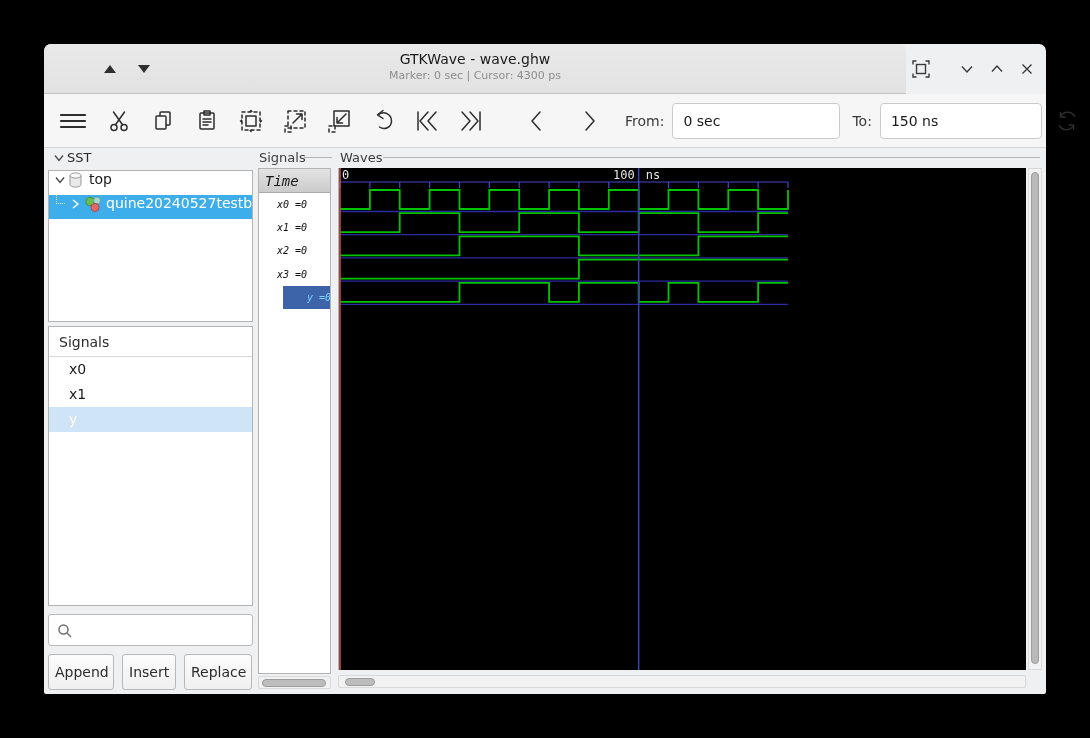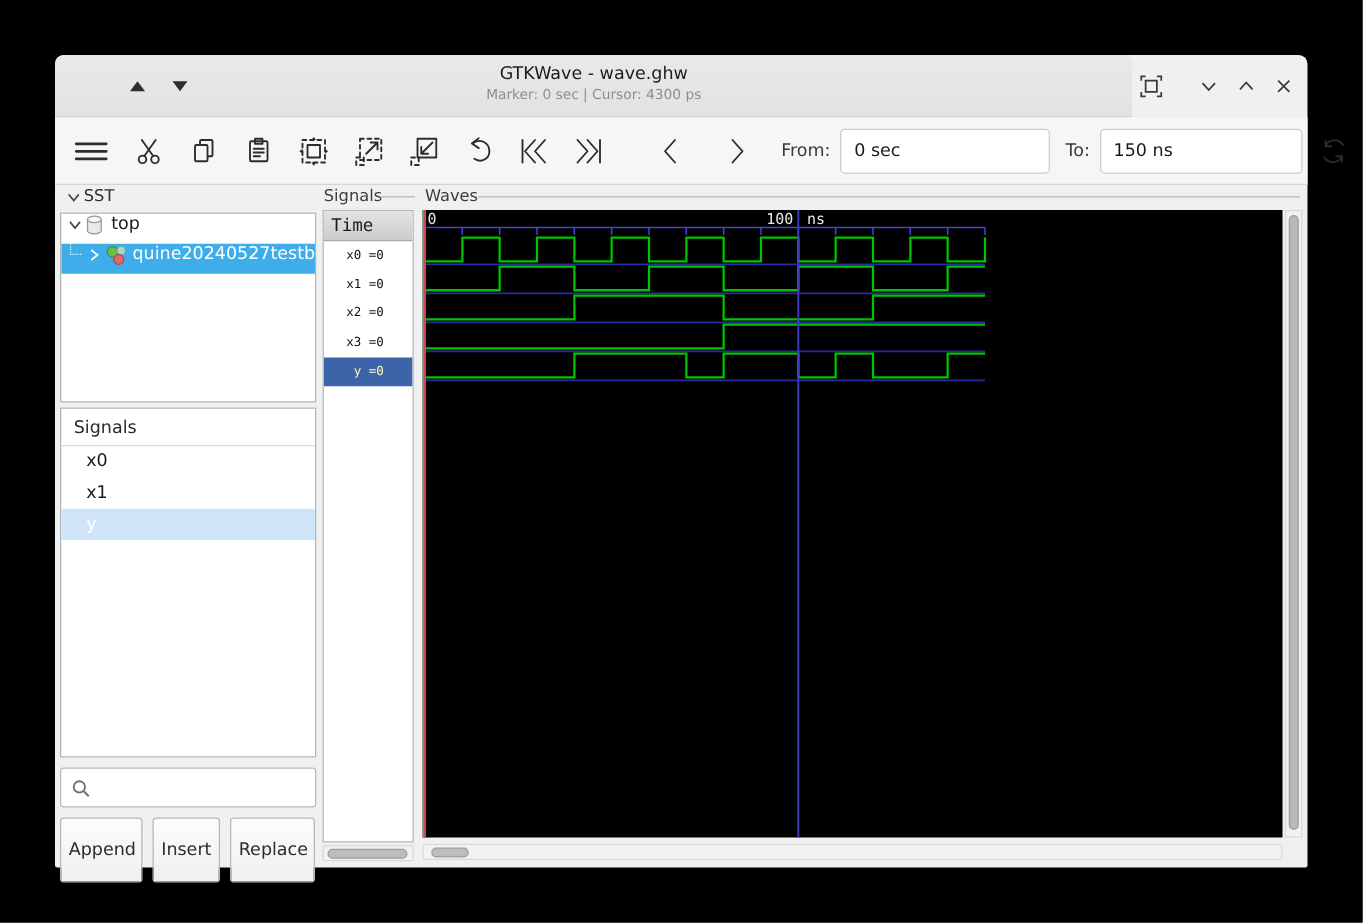--- a/index.html
+++ b/index.html
@@ -47,31 +47,31 @@
     border-bottom:1px solid #d7d7d7;}
   .list-item{height:25px;line-height:25px;padding-left:20px;font-size:14px;color:#1a1a1a;}
   .list-item.sel{background:#cfe4f7;color:#ffffff;}
   
   #search-box{position:absolute;left:4px;top:570px;width:205px;height:32px;background:#fff;
     border:1px solid #b9b9b9;border-radius:3px;}
   #search-box input{position:absolute;left:28px;top:2px;width:170px;height:26px;border:none;outline:none;
     font-size:14px;font-family:inherit;background:transparent;}
   #search-box svg{position:absolute;left:8px;top:8px;stroke:#707070;stroke-width:1.5;fill:none;}
   #btn-row{position:absolute;left:4px;top:610px;width:210px;display:flex;gap:8px;}
-  .gbtn{height:52px;background:linear-gradient(#fcfcfc,#f0f0f0);border:1px solid #b8b8b8;border-radius:3px;
+  .gbtn{height:36px;background:linear-gradient(#fcfcfc,#f0f0f0);border:1px solid #b8b8b8;border-radius:3px;
     font-size:14px;color:#2b2b2b;font-family:inherit;}
   
   #trace-panel{position:absolute;left:214px;top:124px;width:73px;height:506px;background:#fff;
-    border:1px solid #b3b3b3;overflow:hidden;}
+    border:1px solid #b3b3b3;overflow:hidden;font-style:italic;}
   #time-header{height:24px;line-height:24px;background:linear-gradient(#e3e3e3,#cbcbcb);
     border-bottom:1px solid #a9a9a9;padding-left:6px;font-family:"DejaVu Sans Mono","Liberation Mono",monospace;
     font-size:14px;color:#1a1a1a;}
   .trace-row{height:23.2px;line-height:23.2px;padding-left:18px;white-space:pre;
     font-family:"DejaVu Sans Mono","Liberation Mono",monospace;font-size:10px;color:#111;}
-  .trace-row.sel{background:#3d63a8;color:#fef9c3;}
+  .trace-row.sel{background:#3d63a8;color:#7dd3fc;margin-left:24px;}
   
   .hscroll{position:absolute;height:13px;background:#f2f2f2;border:1px solid #d9d9d9;border-radius:2px;}
   .hthumb{position:absolute;top:2px;height:8px;background:#bdbdbd;border:1px solid #9d9d9d;border-radius:4px;}
   .vscroll{position:absolute;width:14px;background:#f2f2f2;border:1px solid #d9d9d9;}
   .vthumb{position:absolute;left:2px;width:8px;background:#b9b9b9;border:1px solid #9d9d9d;border-radius:4px;}
   
   #wave-canvas{position:absolute;left:294px;top:124px;width:688px;height:502px;background:#000;
     border-left:1px solid #b3b3b3;}
 </style>
 </head>

